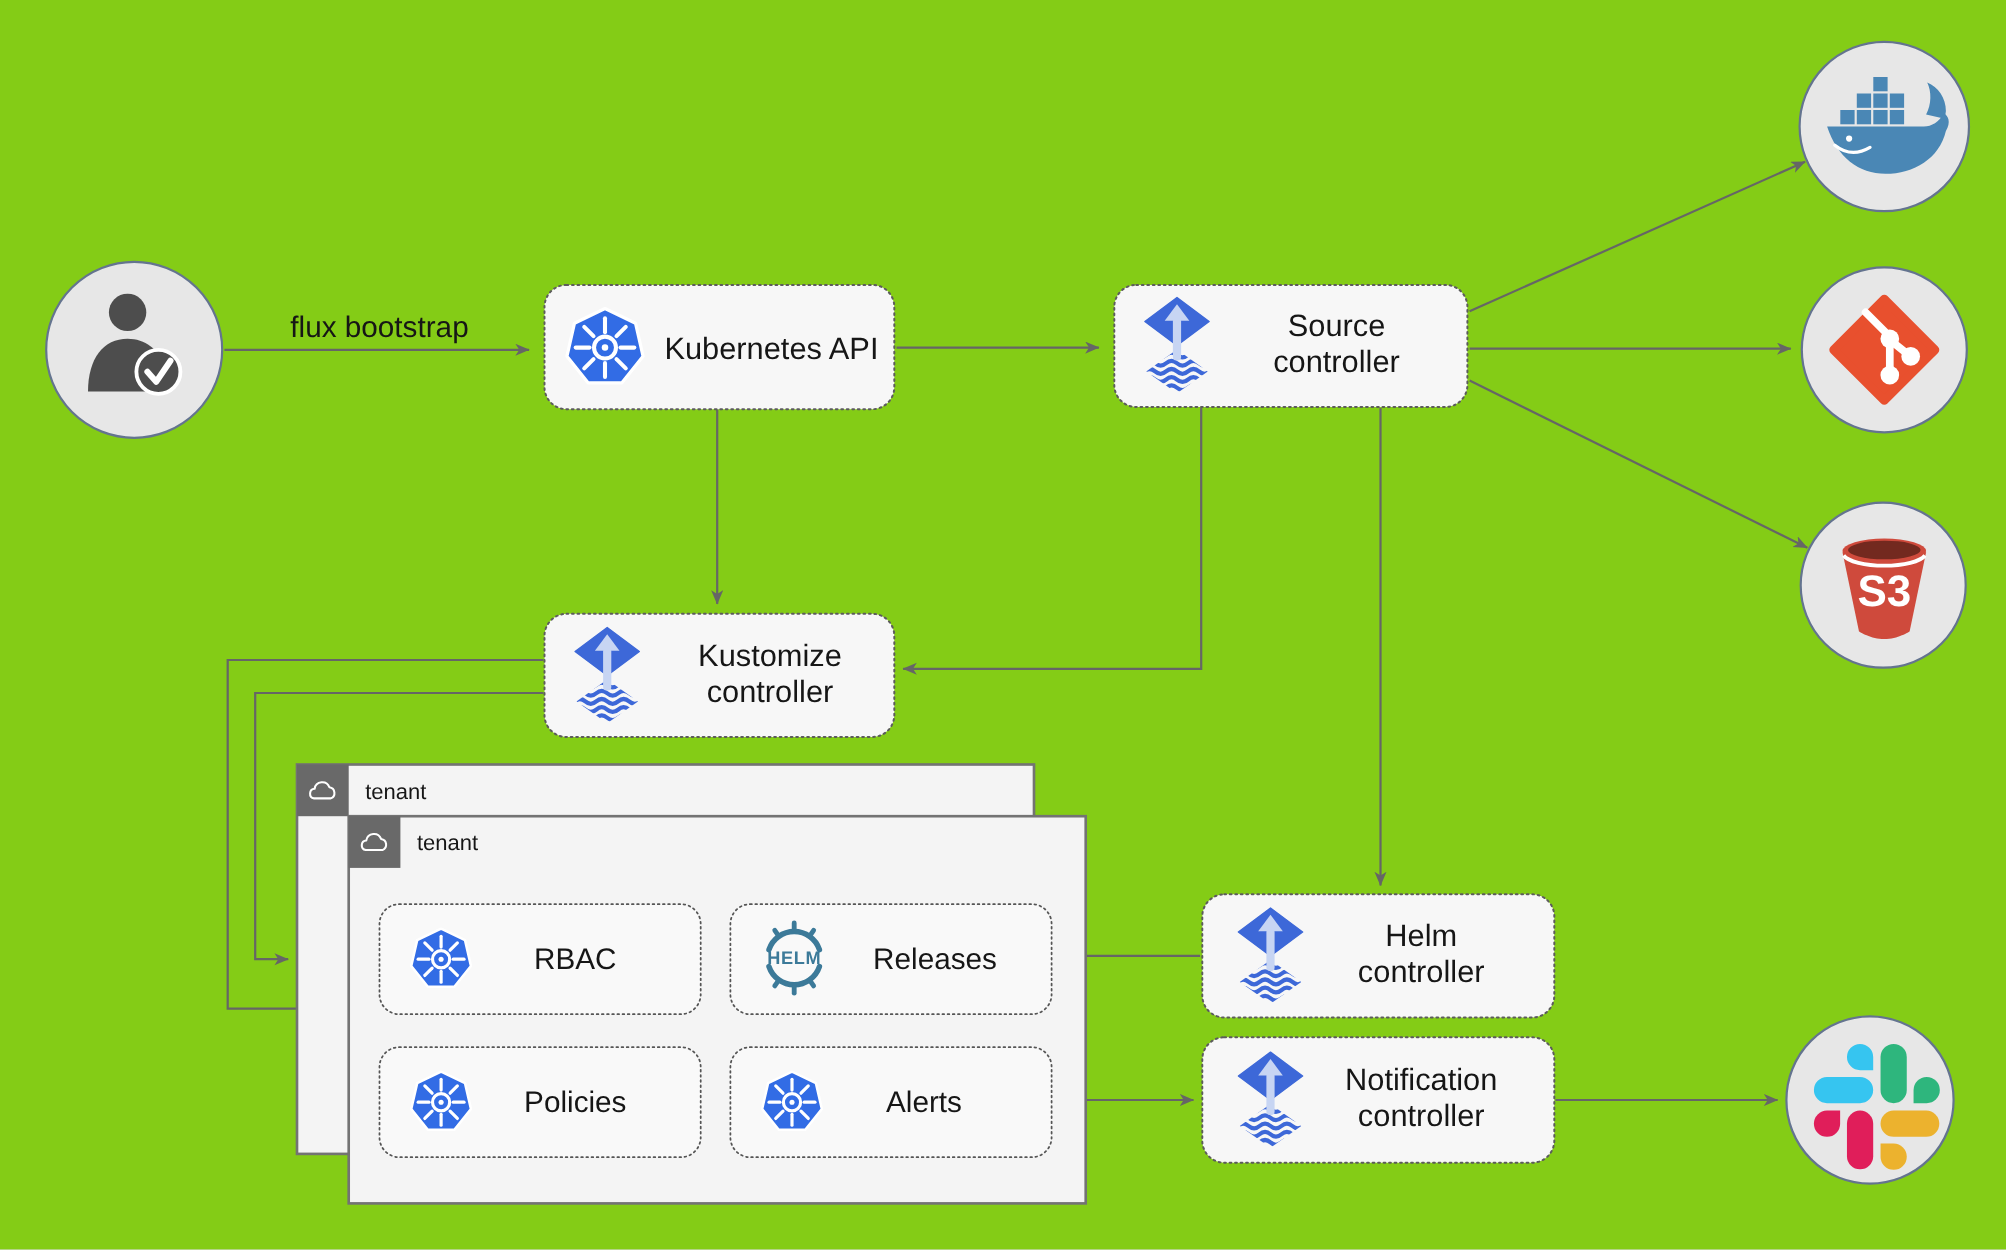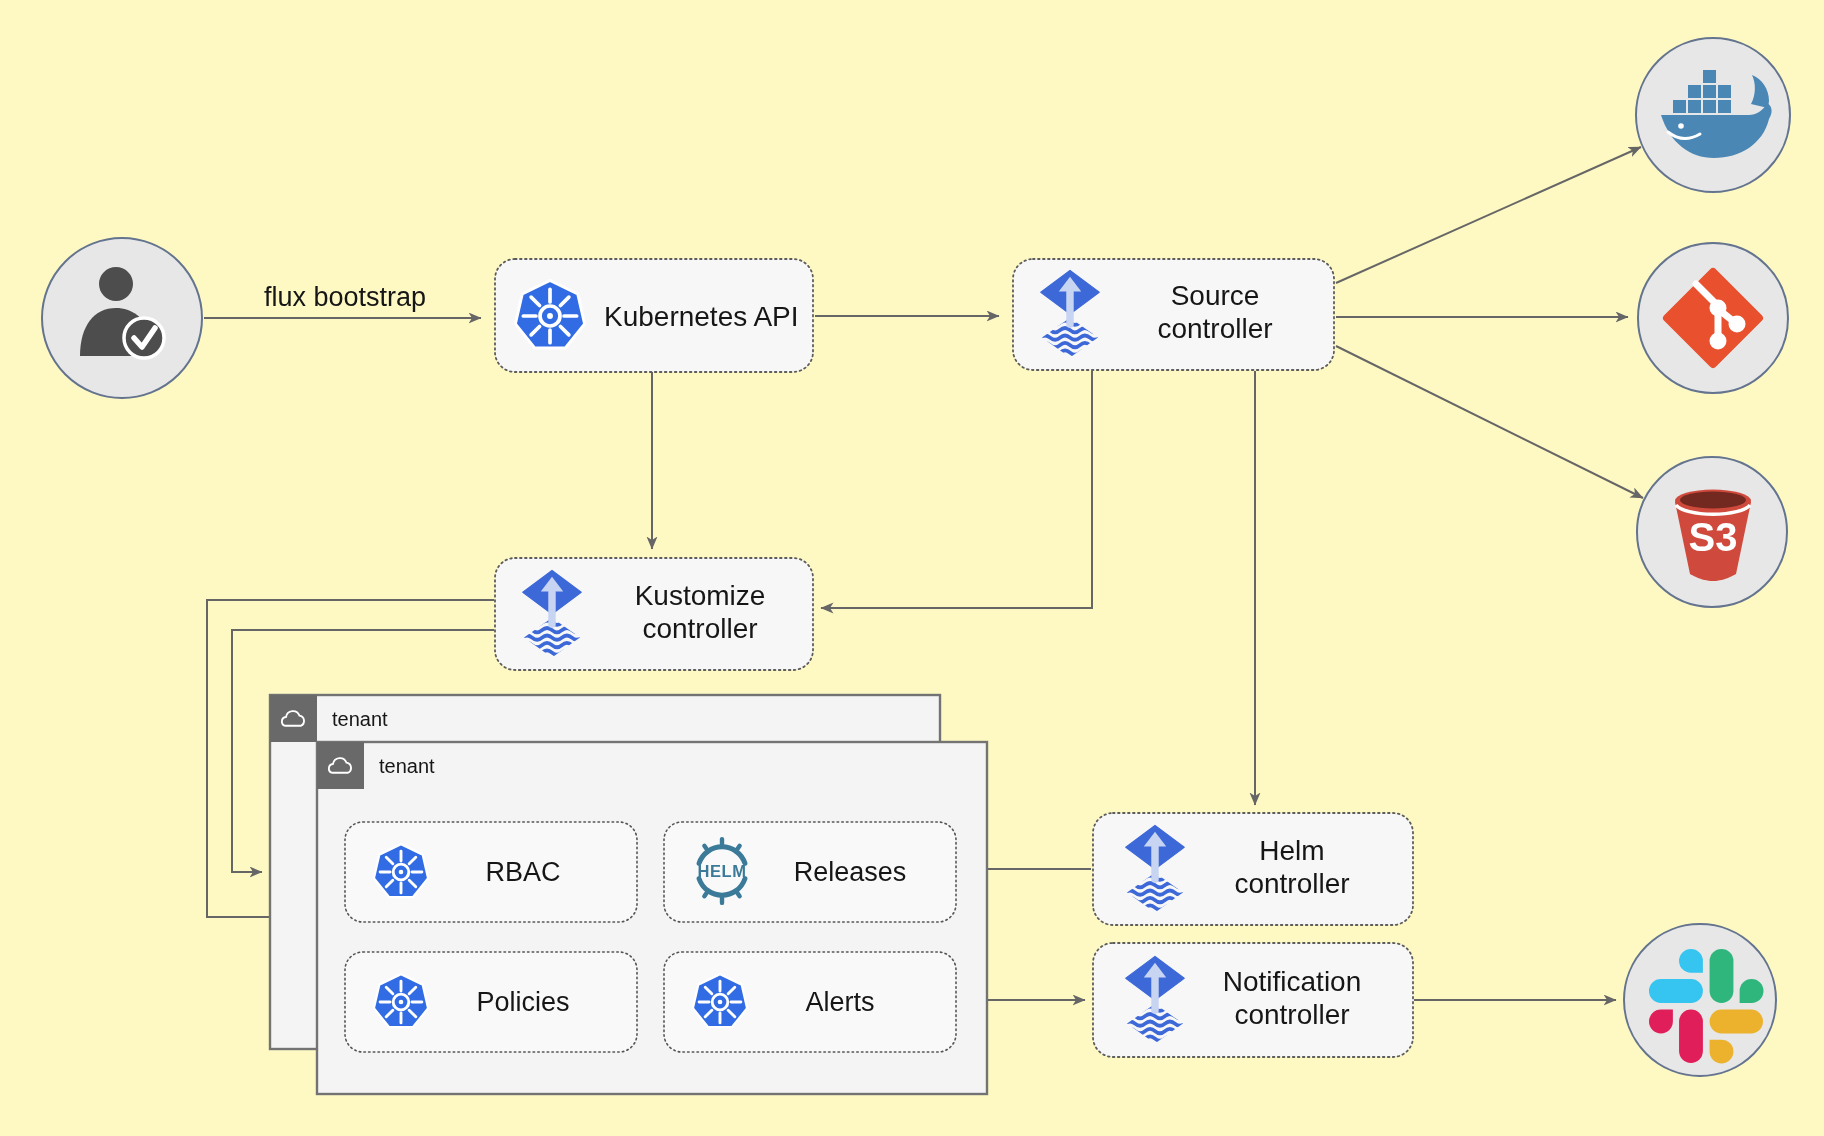--- a/index.html
+++ b/index.html
@@ -1,16 +1,16 @@
 <!DOCTYPE html>
 <html><head>
 <meta charset="utf-8">
 <style>
   html,body{margin:0;padding:0;background:#d9d9d9;}
-  .canvas{position:relative;width:1824px;height:1136px;background:#fef9c3;overflow:hidden;
+  .canvas{position:relative;width:1824px;height:1136px;background:#84cc16;overflow:hidden;
           font-family:"Liberation Sans",sans-serif;}
   svg{display:block;}
   text{font-family:"Liberation Sans",sans-serif;fill:#161616;}
   .node-box{fill:#f7f7f7;stroke:#5c5c5c;stroke-width:1.8;stroke-dasharray:1.6 3.4;stroke-linecap:round;}
   .small-box{fill:#f9f9f9;stroke:#555;stroke-width:1.6;stroke-dasharray:1.5 3.2;stroke-linecap:round;}
   .tenant-box{fill:#f4f4f4;stroke:#737373;stroke-width:2.4;}
   .tenant-tab{fill:#696969;}
   .edge{stroke:#666;stroke-width:2;fill:none;}
   .node-circle{fill:#e7e7e7;stroke:#64748f;stroke-width:2;}
   .node-label{font-size:28px;}

